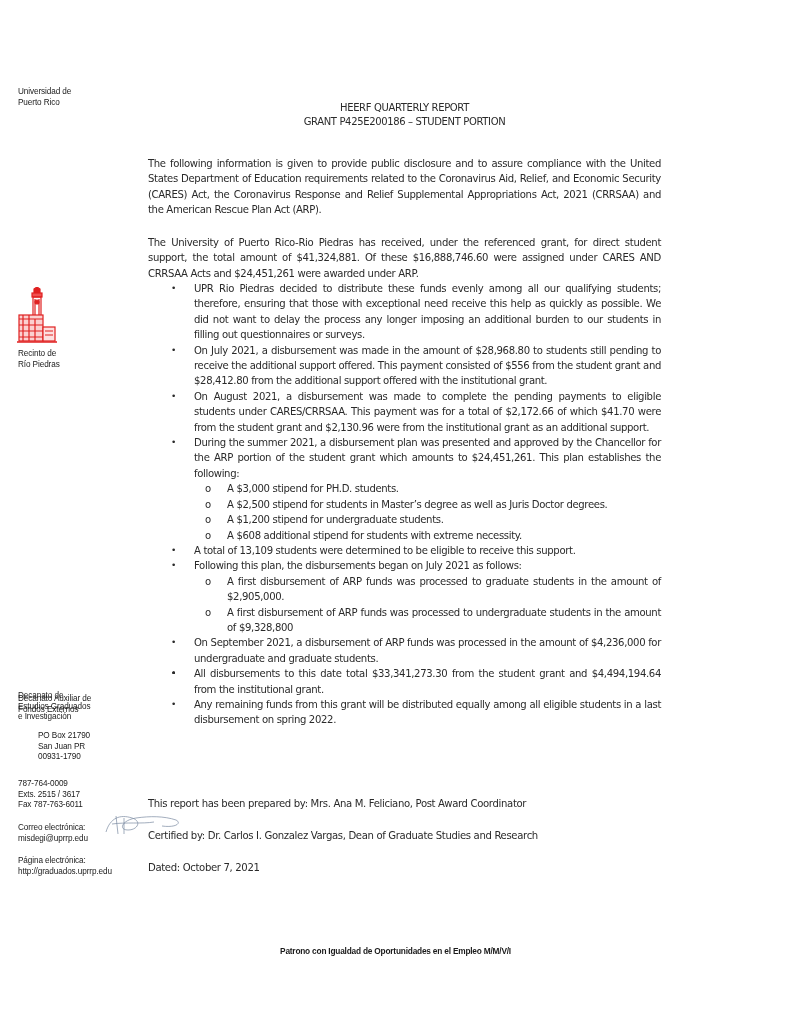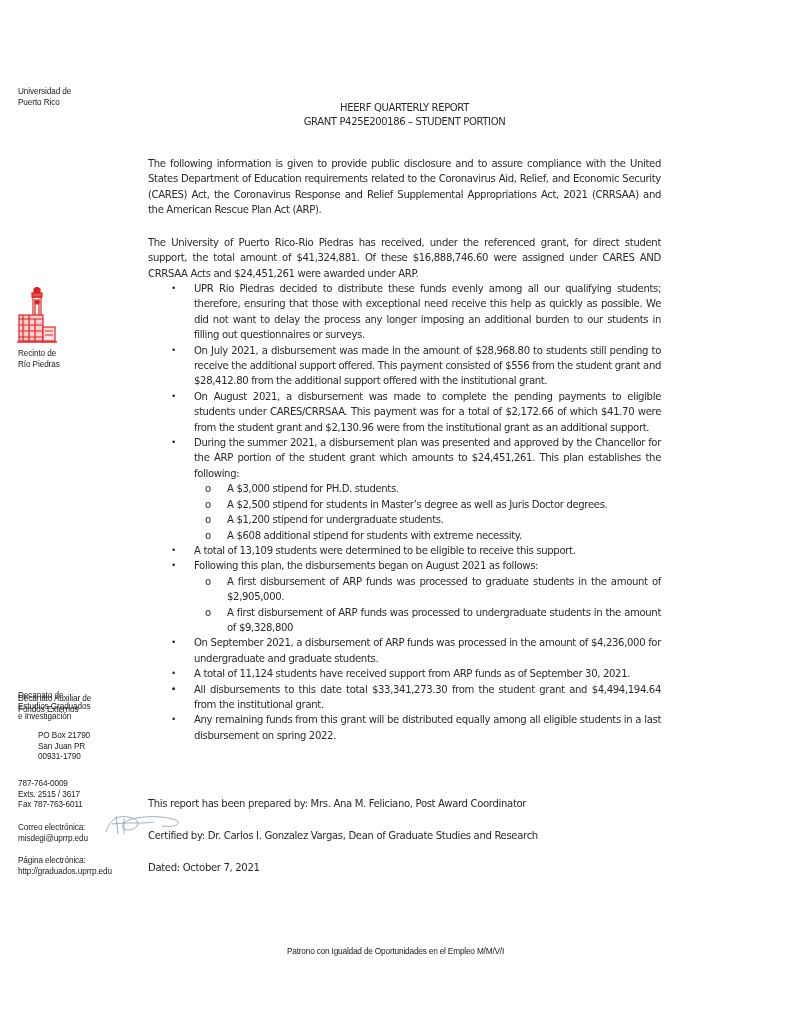--- a/index.html
+++ b/index.html
@@ -111,20 +111,21 @@
     .footer {
       position: absolute;
       top: 946px;
       left: 0;
       width: 791px;
       text-align: center;
       font-family: "Liberation Sans", sans-serif;
       font-size: 8.3px;
       color: #1a1a1a;
       letter-spacing: -0.2px;
+      font-weight: bold;
     }
   </style>
 </head>
 <body>
 
 <div class="sidebar">
   <div class="sb-block" style="top:87px;">
     <div>Universidad de</div>
     <div>Puerto Rico</div>
   </div>
@@ -218,33 +219,32 @@
         <li><span class="omark">o</span><span>A $1,200 stipend for undergraduate students.</span></li>
         <li><span class="omark">o</span><span>A $608 additional stipend for students with extreme necessity.</span></li>
       </ul>
     </li>
     <li>
       <span class="bmark">•</span>
       <span>A total of 13,109 students were determined to be eligible to receive this support.</span>
     </li>
     <li>
       <span class="bmark">•</span>
-      <span>Following this plan, the disbursements began on August 2021 as follows:</span>
+      <span>Following this plan, the disbursements began on July 2021 as follows:</span>
       <ul class="sub">
         <li><span class="omark">o</span><span>A first disbursement of ARP funds was processed to graduate students in the amount of $2,905,000.</span></li>
         <li><span class="omark">o</span><span>A first disbursement of ARP funds was processed to undergraduate students in the amount of $9,328,800</span></li>
       </ul>
     </li>
     <li>
       <span class="bmark">•</span>
       <span>On September 2021, a disbursement of ARP funds was processed in the amount of $4,236,000 for undergraduate and graduate students.</span>
     </li>
     <li>
       <span class="bmark">•</span>
-      <span>A total of 11,124 students have received support from ARP funds as of September 30, 2021.</span>
     </li>
     <li>
       <span class="bmark">•</span>
     </li>
     <li>
       <span class="bmark">•</span>
       <span>All disbursements to this date total $33,341,273.30 from the student grant and $4,494,194.64 from the institutional grant.</span>
     </li>
     <li>
       <span class="bmark">•</span>

